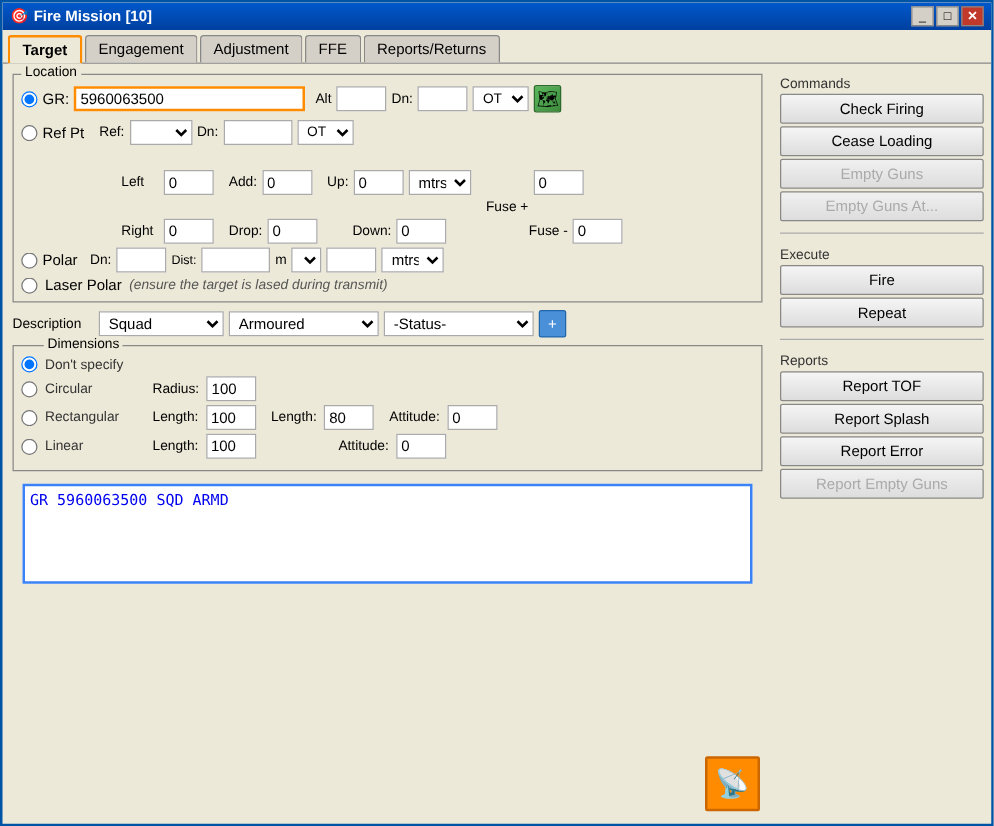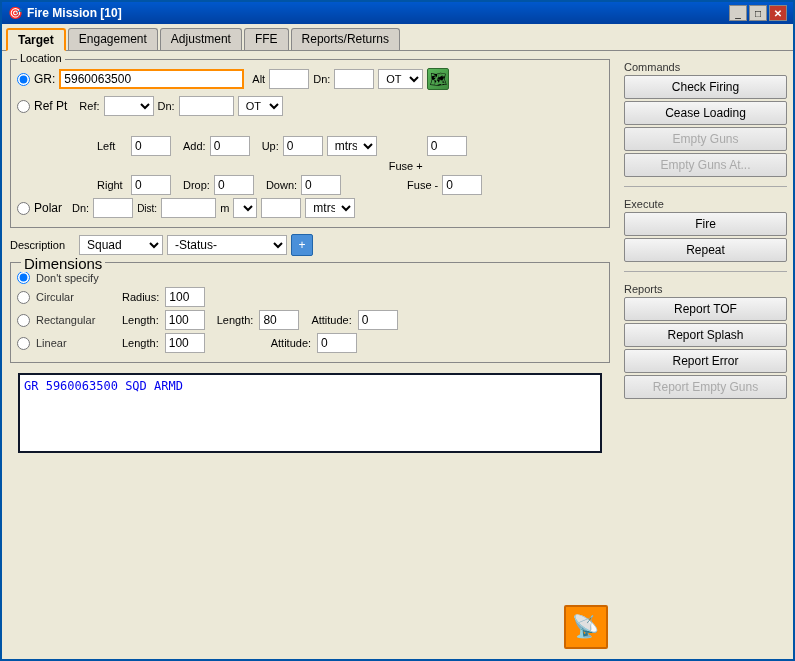--- a/index.html
+++ b/index.html
@@ -42,26 +42,26 @@
     
     .section-header { font-size: 11px; color: #333; font-weight: normal; margin-top: 4px; margin-bottom: 2px; }
     
     .divider { border: none; border-top: 1px solid #aaa; margin: 3px 0; }
     
     .plus-btn { width: 22px; height: 22px; background: #4a90d9; border: 1px solid #2266aa; color: white; font-size: 14px; display: flex; align-items: center; justify-content: center; cursor: pointer; border-radius: 2px; }
     
     .desc-row { display: flex; align-items: center; gap: 4px; }
     
     .dimensions-box { border: 1px solid #888; padding: 8px 6px 6px; position: relative; }
-    .dimensions-title { position: absolute; top: -8px; left: 10px; background: #ece9d8; padding: 0 3px; font-size: 15px; }
+    .dimensions-title { position: absolute; top: -8px; left: 24px; background: #ece9d8; padding: 0 3px; font-size: 11px; }
     
     .dim-row { display: flex; align-items: center; gap: 6px; margin-bottom: 3px; }
     .dim-label { font-size: 11px; color: #333; }
     
-    .output-box { border: 2px solid #0f172a; background: white; margin: 4px 8px; padding: 4px; min-height: 80px; color: #0000ee; font-family: monospace; font-size: 12px; }
+    .output-box { border: 2px solid #3b82f6; background: white; margin: 4px 8px; padding: 4px; min-height: 80px; color: #0000ee; font-family: monospace; font-size: 12px; }
     
     .transmit-btn { position: absolute; right: 185px; bottom: 12px; width: 44px; height: 44px; background: #ff8c00; border: 2px solid #cc6600; cursor: pointer; display: flex; align-items: center; justify-content: center; border-radius: 2px; }
     
     .ot-select { width: 45px; height: 20px; font-size: 11px; }
     
     .map-btn { width: 22px; height: 22px; background: linear-gradient(135deg, #5cb85c, #3d8b3d); border: 1px solid #2d6a2d; cursor: pointer; display: flex; align-items: center; justify-content: center; border-radius: 2px; }
     
     .laser-row { display: flex; align-items: center; gap: 6px; }
     .laser-note { color: #555; font-size: 11px; font-style: italic; }
   </style>
@@ -147,21 +147,21 @@
           </select>
           <span style="font-size:11px; margin-left:8px;margin-top:40px;">Fuse +</span>
           <input type="text" class="input-field small-input" value="0" style="">
         </div>
 
         <div class="row" style="margin-left:80px; margin-bottom:3px;">
           <span style="font-size:11px; width:30px;">Right</span>
           <input type="text" class="input-field small-input" value="0" style="">
           <span style="font-size:11px; margin-left:8px;">Drop:</span>
           <input type="text" class="input-field small-input" value="0" style="">
-          <span style="font-size:11px; margin-left:8px;">Down:</span>
+          <span style="font-size:11px; margin-left:24px;">Down:</span>
           <input type="text" class="input-field small-input" value="0" style="">
           <span style="width:50px;"></span>
           <span style="font-size:11px; margin-left:8px;">Fuse -</span>
           <input type="text" class="input-field small-input" value="0" style="">
         </div>
 
         <div class="row" style="margin-bottom:3px;">
           <input type="radio" name="loc" style="">
           <label class="radio-label">
             <span>Polar</span>
@@ -175,29 +175,41 @@
             <option>Up</option>
             <option>Down</option>
           </select>
           <input type="text" class="input-field small-input" value="" style="">
           <select class="input-field" style="width:50px;">
             <option>mtrs</option>
             <option>m</option>
           </select>
         </div>
 
+        <div class="laser-row">
+          <input type="radio" name="loc" style="">
+          <label class="radio-label">
+            <span>Laser Polar</span>
+          </label>
+          <span class="laser-note">(ensure the target is lased during transmit)</span>
+        </div>
       </div>
 
       <div>
         <div class="desc-row">
           <span style="font-size:11px; width:65px;">Description</span>
-          <select class="input-field" style="width:84px;">
+          <select class="input-field" style="width:100px;">
             <option>Squad</option>
             <option>Platoon</option>
             <option>Company</option>
+          </select>
+          <select class="input-field" style="width:120px;">
+            <option>Armoured</option>
+            <option>Infantry</option>
+            <option>Artillery</option>
           </select>
           <select class="input-field" style="width:120px;">
             <option>-Status-</option>
             <option>Moving</option>
             <option>Stationary</option>
           </select>
           <div class="plus-btn">
             <span>+</span>
           </div>
         </div>

